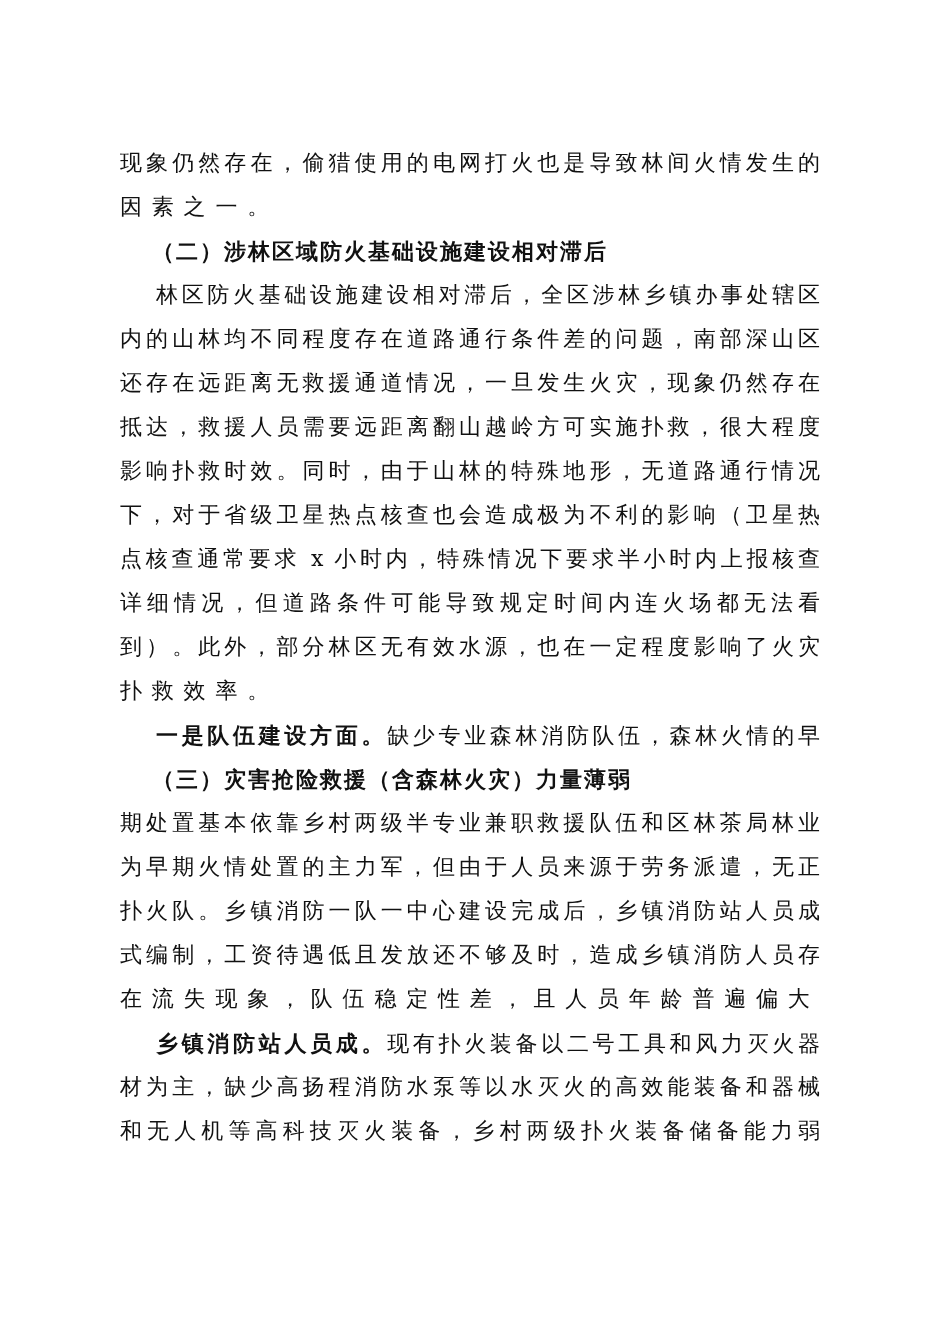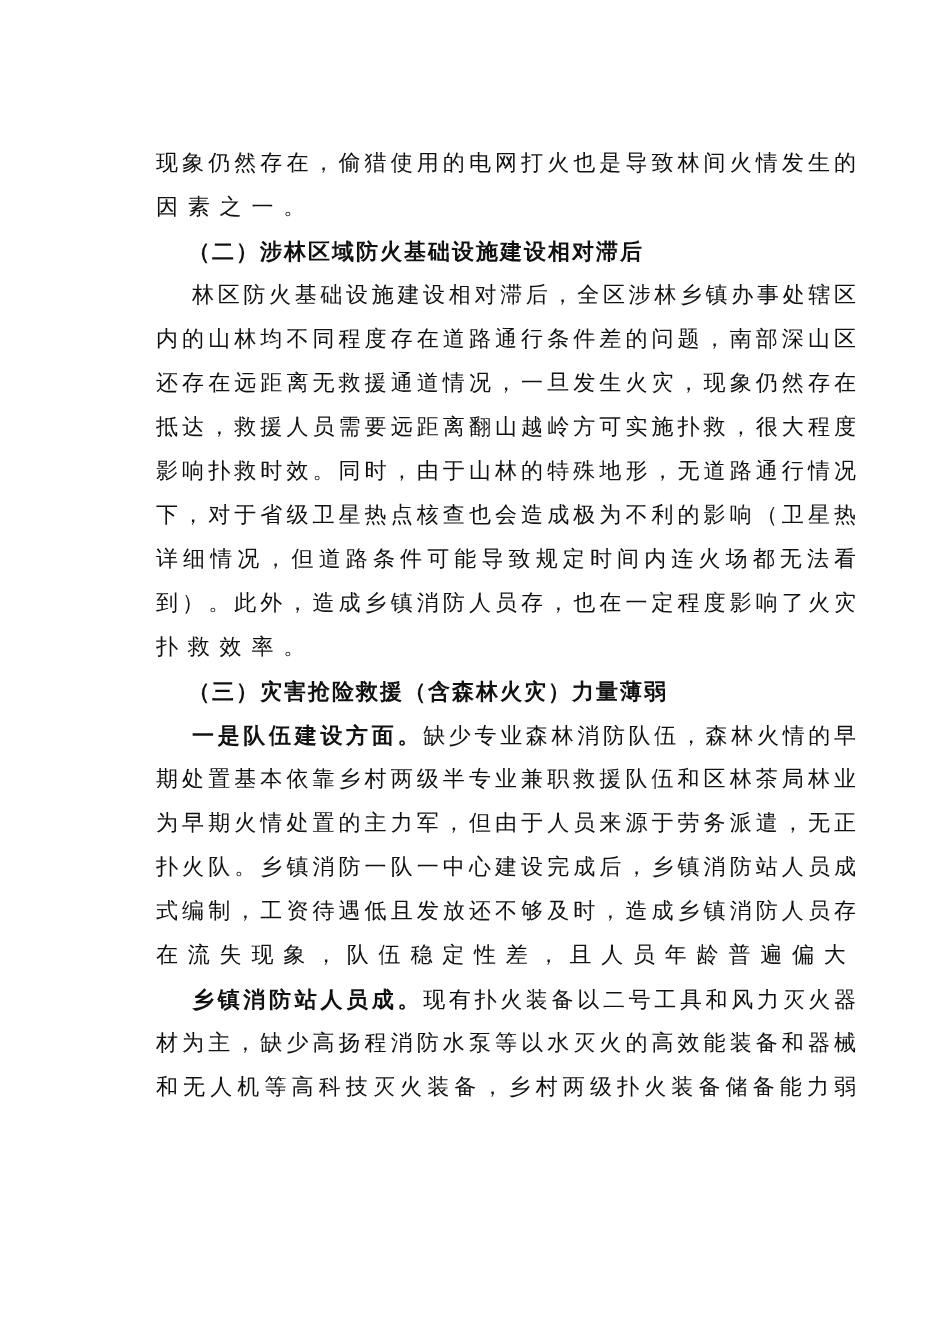--- a/index.html
+++ b/index.html
@@ -13,21 +13,20 @@
       position: relative;
       overflow: hidden;
       font-family: "DejaVu Serif", "Liberation Serif", serif;
       color: #111111;
     }
     .page {
       position: absolute;
       left: 120px;
       top: 141px;
       width: 700px;
-      margin-left: 36px;
     }
     .line {
       height: 44px;
       line-height: 44px;
       font-size: 22px;
       white-space: nowrap;
       text-align: justify;
       text-align-last: justify;
       overflow: hidden;
     }
@@ -57,27 +56,28 @@
   <div class="line last">因素之一。</div>
 
   <div class="line heading">（二）涉林区域防火基础设施建设相对滞后</div>
 
   <div class="line indent">林区防火基础设施建设相对滞后，全区涉林乡镇办事处辖区</div>
   <div class="line">内的山林均不同程度存在道路通行条件差的问题，南部深山区</div>
   <div class="line">还存在远距离无救援通道情况，一旦发生火灾，现象仍然存在</div>
   <div class="line">抵达，救援人员需要远距离翻山越岭方可实施扑救，很大程度</div>
   <div class="line">影响扑救时效。同时，由于山林的特殊地形，无道路通行情况</div>
   <div class="line">下，对于省级卫星热点核查也会造成极为不利的影响（卫星热</div>
+  <div class="line">点核查通常要求 x 小时内，特殊情况下要求半小时内上报核查</div>
   <div class="line">详细情况，但道路条件可能导致规定时间内连火场都无法看</div>
-  <div class="line">到）。此外，造成乡镇消防人员存，也在一定程度影响了火灾</div>
+  <div class="line">到）。此外，部分林区无有效水源，也在一定程度影响了火灾</div>
   <div class="line last">扑救效率。</div>
 
+  <div class="line indent"><span class="lead">一是队伍建设方面。</span><span>缺少专业森林消防队伍，森林火情的早</span></div>
+
   <div class="line heading">（三）灾害抢险救援（含森林火灾）力量薄弱</div>
-
-  <div class="line indent"><span class="lead">一是队伍建设方面。</span><span>缺少专业森林消防队伍，森林火情的早</span></div>
   <div class="line">期处置基本依靠乡村两级半专业兼职救援队伍和区林茶局林业</div>
   <div class="line">为早期火情处置的主力军，但由于人员来源于劳务派遣，无正</div>
   <div class="line">扑火队。乡镇消防一队一中心建设完成后，乡镇消防站人员成</div>
   <div class="line">式编制，工资待遇低且发放还不够及时，造成乡镇消防人员存</div>
   <div class="line last">在流失现象，队伍稳定性差，且人员年龄普遍偏大。</div>
 
   <div class="line indent"><span class="lead">乡镇消防站人员成。</span><span>现有扑火装备以二号工具和风力灭火器</span></div>
   <div class="line">材为主，缺少高扬程消防水泵等以水灭火的高效能装备和器械</div>
   <div class="line">和无人机等高科技灭火装备，乡村两级扑火装备储备能力弱</div>
 

